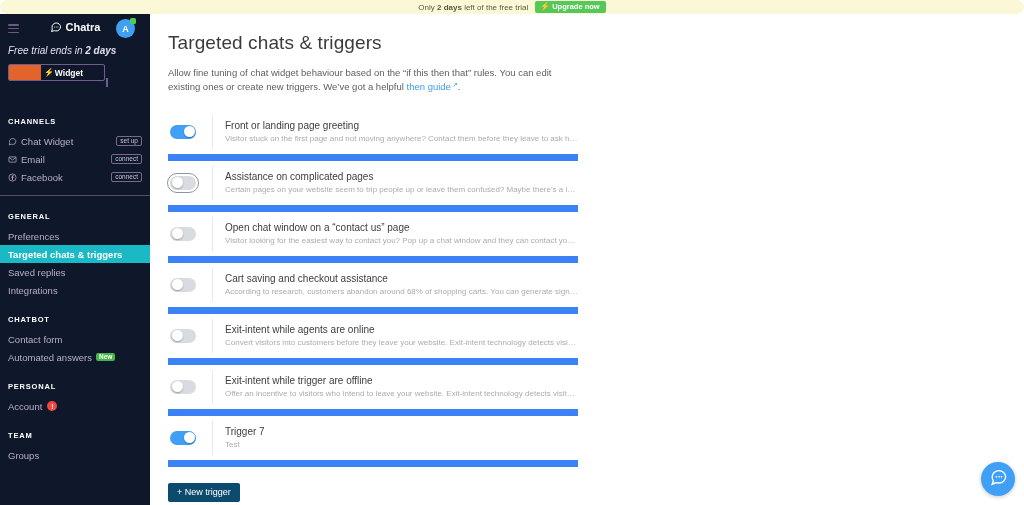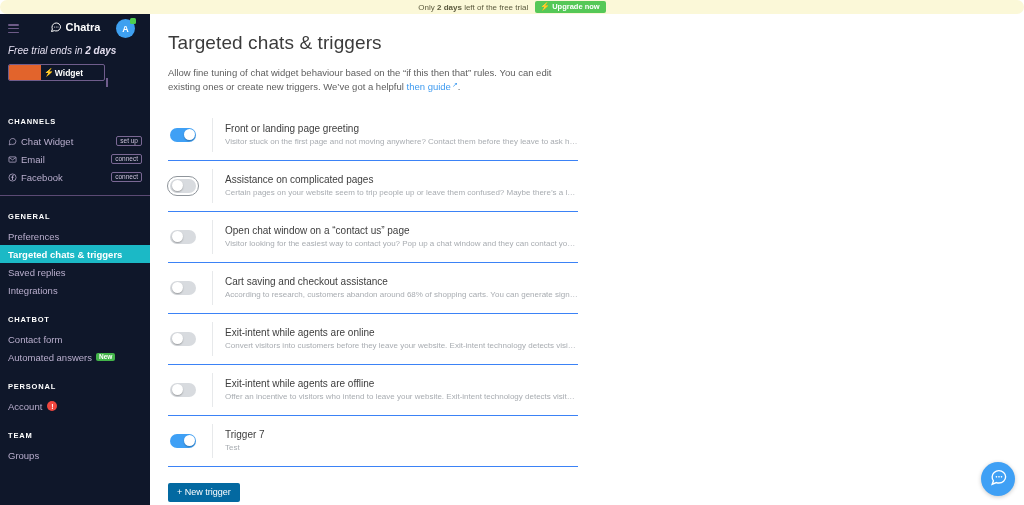--- a/index.html
+++ b/index.html
@@ -157,21 +157,21 @@
     width: 412px;
     font-size: 9.5px; line-height: 1.45; color: #5e5e5e;
   }
   #quick-guide-link { color: #3f9bf0; text-decoration: none; cursor: pointer; }
   .ext-ico { font-size: 7px; vertical-align: 3px; margin-left: 1px; }
 
   #trigger-list { margin: 16px 0 0 18px; width: 410px; }
   .trigger-row {
     display: flex; align-items: center;
     height: 51px;
-    border-bottom: 1px solid #3b82f6;
+    border-bottom: 7px solid #3b82f6;
   }
   .trigger-row:first-child { }
   .toggle-cell {
     width: 44px; flex: 0 0 44px;
     display: flex; align-items: center; justify-content: flex-start;
     padding-left: 2px;
   }
   .toggle {
     width: 26px; height: 14px; border-radius: 7px;
     background: #d8dbdf; position: relative; cursor: pointer;
@@ -196,21 +196,21 @@
     font-size: 10px; color: #3d3d3d; line-height: 1.3;
     white-space: nowrap; overflow: hidden; text-overflow: ellipsis;
   }
   .trigger-desc {
     margin-top: 2px;
     font-size: 8px; color: #a8acb1; line-height: 1.3;
     white-space: nowrap; overflow: hidden; text-overflow: ellipsis;
   }
   #new-trigger-btn {
     margin: 16px 0 0 18px;
-    background: #0369a1; color: #ffffff;
+    background: #0c4a6e; color: #ffffff;
     border: none; border-radius: 2px;
     font-size: 9px; font-family: "Liberation Sans", sans-serif;
     padding: 5px 9px; cursor: pointer; line-height: 1;
   }
 
   
   #chat-widget-button {
     position: absolute; right: 9px; bottom: 9px;
     width: 34px; height: 34px; border-radius: 50%;
     background: #3fa0f5;
@@ -404,21 +404,21 @@
           <div class="trigger-desc">Convert visitors into customers before they leave your website. Exit-intent technology detects visitor behavior, al...</div>
         </div>
       </div>
       <div class="trigger-row">
         <div class="toggle-cell">
           <div class="toggle">
             <div class="knob"></div>
           </div>
         </div>
         <div class="trigger-body">
-          <div class="trigger-title">Exit-intent while agents are offline</div>
+          <div class="trigger-title">Exit-intent while trigger are offline</div>
           <div class="trigger-desc">Offer an incentive to visitors who intend to leave your website. Exit-intent technology detects visitor behavior, all...</div>
         </div>
       </div>
       <div class="trigger-row">
         <div class="toggle-cell">
           <div class="toggle on">
             <div class="knob"></div>
           </div>
         </div>
         <div class="trigger-body">

